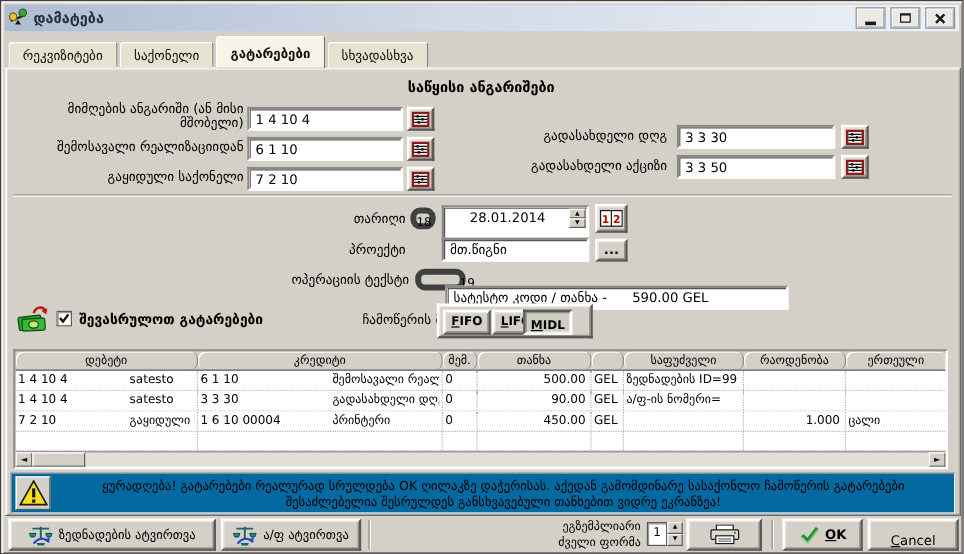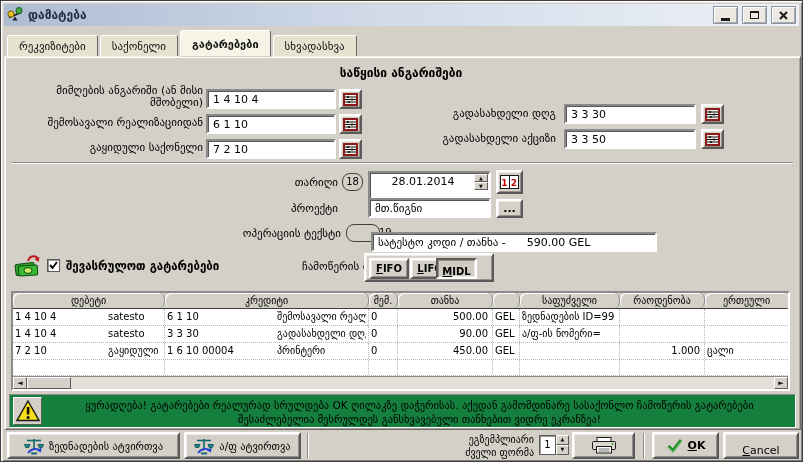--- a/index.html
+++ b/index.html
@@ -33,21 +33,21 @@
   .lbl { position:absolute; line-height:12px; }
   .r { text-align:right; }
   .b { font-weight:bold; }
   .field { position:absolute; background:#ffffff; border:2px solid; border-color:#8a8a8a #ffffff #ffffff #8a8a8a;
            box-shadow: inset 1px 1px 0 #565656; padding:2px 5px 0; white-space:nowrap; overflow:hidden; }
   .btn3d { position:absolute; background:#d4d0c8; border:2px solid; border-color:#ffffff #5a5a5a #5a5a5a #ffffff;
            box-shadow: inset 1px 1px 0 #ece9e2, inset -1px -1px 0 #94908a;
            display:flex; align-items:center; justify-content:center; cursor:default; }
   .btn3d.pressed { border-color:#5a5a5a #ffffff #ffffff #5a5a5a;
            box-shadow: inset 1px 1px 0 #94908a, inset -1px -1px 0 #ece9e2; background:#cfccc2; }
-  .badge { position:absolute; width:21px; height:18px; border:1px solid #404040; border-radius:8px;
+  .badge { position:absolute; width:21px; height:18px; border:5px solid #404040; border-radius:8px;
            text-align:center; line-height:16px; font-size:10px; }
   .spin-col { position:absolute; right:1px; top:1px; width:14px; height:16px; display:flex; flex-direction:column; }
   .spin-btn { flex:1; background:#d4d0c8; border:1px solid; border-color:#ffffff #5a5a5a #5a5a5a #ffffff;
               font-size:5px; line-height:6px; text-align:center; color:#101010; }
   .ufl { display:block; }
   .ufl::first-letter { text-decoration:underline; }
   
   .m-btn { position:absolute; top:3px; height:21px; font-weight:bold; font-size:10px; }
   
   .grid { position:absolute; left:10px; top:290px; width:779px; height:100px; background:#ffffff;
@@ -66,21 +66,21 @@
   .acct .code2 { width:110px; flex:none; overflow:hidden; }
   .acct .nm { flex:1; margin-left:auto; overflow:hidden; white-space:nowrap; }
   .ra { text-align:right; padding-right:4px; }
   .hscroll { position:absolute; left:0; right:0; bottom:0; height:13px; background:#e2dfd7;
              border-top:1px solid #8a8a8a; display:flex; }
   .sb-btn { width:14px; height:12px; background:#d4d0c8; border:1px solid; border-color:#ffffff #5a5a5a #5a5a5a #ffffff;
             font-size:7px; line-height:10px; text-align:center; color:#101010; }
   .sb-thumb { width:44px; height:12px; background:#d4d0c8; border:1px solid; border-color:#ffffff #5a5a5a #5a5a5a #ffffff; }
   .sb-track { flex:1; }
   
-  .warnbox { position:absolute; left:8px; top:393px; width:787px; height:34px; background:#15803d;
+  .warnbox { position:absolute; left:8px; top:393px; width:787px; height:34px; background:#0369a1;
              border:1px solid; border-color:#8a8a8a #ffffff #ffffff #8a8a8a; }
   .warn-icon-box { position:absolute; left:3px; top:2px; width:29px; height:28px; background:#d4d0c8;
              border:1px solid; border-color:#ffffff #5a5a5a #5a5a5a #ffffff;
              display:flex; align-items:center; justify-content:center; }
   .warn-text { position:absolute; left:38px; right:4px; top:3px; text-align:center;
                font-size:10.5px; line-height:14px; color:#000; }
   
   .fbtn { font-size:10.5px; gap:5px; }
   .fsep { position:absolute; top:432px; height:25px; width:2px; border-left:1px solid #8a8a8a; border-right:1px solid #ffffff; }
   .copies { position:absolute; left:425px; top:432px; width:108px; text-align:right; font-size:10px; line-height:13px; }
@@ -218,21 +218,21 @@
   </div>
 
   <div class="lbl r" style="left:245px; top:202px; width:92px;">პროექტი</div>
   <div class="field" style="left:367px; top:197px; width:123px; height:20px;"><span>მთ.წიგნი</span></div>
   <div class="btn3d" style="left:495px; top:198px; width:27px; height:19px; font-weight:bold;">
       <span>...</span>
     </div>
 
   <div class="lbl r" style="left:228px; top:227px; width:112px;">ოპერაციის ტექსტი</div>
   <div class="badge" style="left:345px; top:223px;padding-left:32px;">19</div>
-  <div class="field" style="left:370px; top:231px; width:286px; height:20px; white-space:pre;"><span style="white-space:pre;">სატესტო კოდი / თანხა -      590.00 GEL</span></div>
+  <div class="field" style="left:370px; top:237px; width:286px; height:20px; white-space:pre;"><span style="white-space:pre;">სატესტო კოდი / თანხა -      590.00 GEL</span></div>
 
   <span style="position:absolute; left:13px; top:251px;">
     <svg width="27" height="26" viewBox="0 0 27 26">
       <path d="M14 9 C16 3 22 3 24 7" stroke="#c01818" stroke-width="2" fill="none"></path>
       <path d="M25.5 5 L24.5 10 L20.5 7 Z" fill="#c01818"></path>
       <rect x="1.5" y="11.5" width="19" height="11" rx="1.5" fill="#2da32d" stroke="#0e4a0e" transform="rotate(-7 11 17)"></rect>
       <rect x="4.5" y="13.5" width="19" height="10" rx="1.5" fill="#38b838" stroke="#0e4a0e" transform="rotate(-3 14 18)"></rect>
       <ellipse cx="14" cy="18.5" rx="4" ry="3" fill="#cde86a" stroke="#0e4a0e"></ellipse>
     </svg>
   </span>

